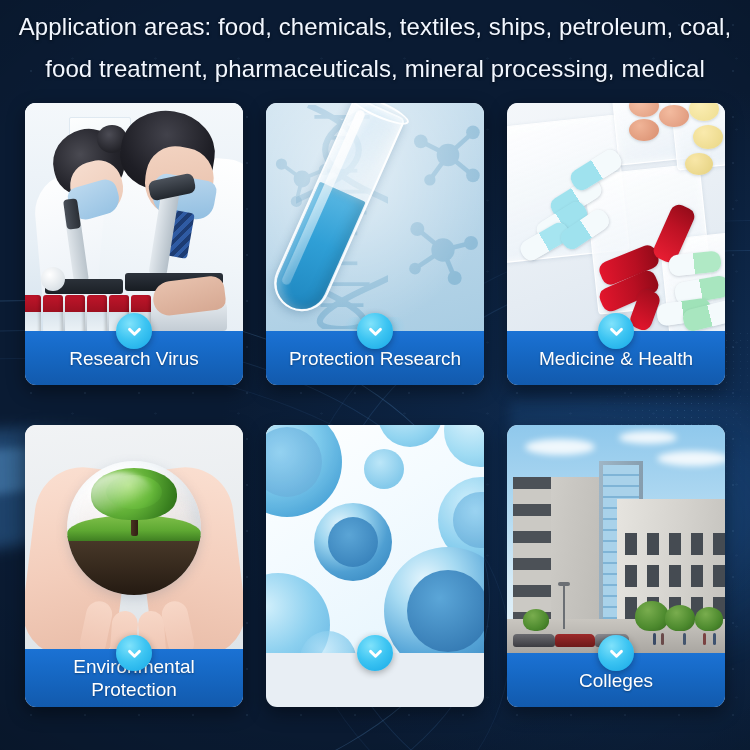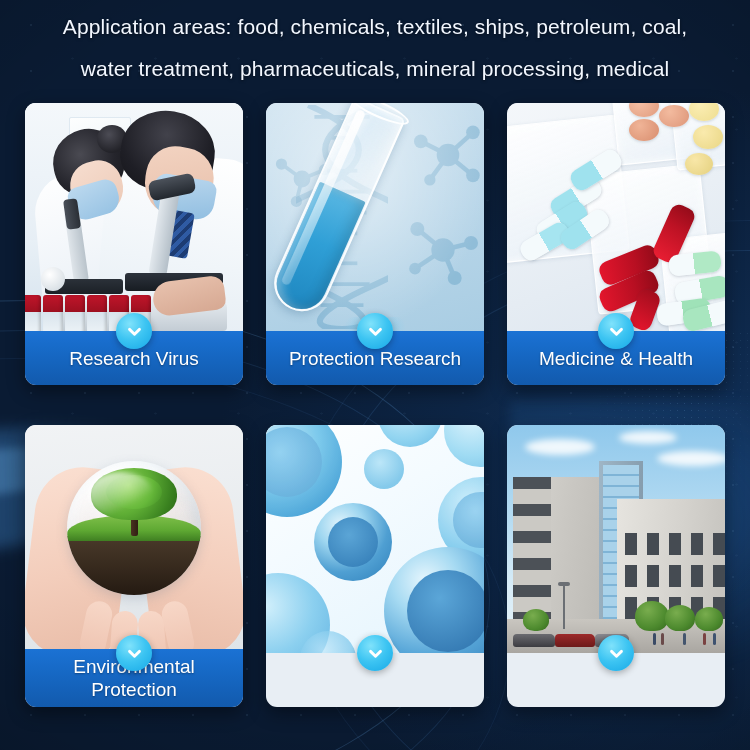--- a/index.html
+++ b/index.html
@@ -77,21 +77,21 @@
 
   
   #header {
     position:absolute; left:0; top:0; width:750px; height:96px;
     display:flex; flex-direction:column;
     align-items:center; justify-content:center;
     z-index:5;
   }
   #header .hline {
     color:#f2f7ff;
-    font-size:21px;
+    font-size:24px;
     line-height:42px;
     letter-spacing:.1px;
     white-space:nowrap;
     text-shadow:0 1px 3px rgba(0,0,0,.55);
   }
 
   
   #grid {
     position:absolute;
     left:25px; top:103px;
@@ -326,21 +326,21 @@
   <div class="arc faint" style="left:-470px; top:358px;  width:980px;  height:580px;"></div>
   <div class="arc soft" style="right:-430px; top:250px; width:860px;  height:620px;"></div>
   <div class="arc faint" style="right:-460px; top:220px; width:920px;  height:680px;"></div>
   <div class="grid-dots"></div>
   <div class="dust"></div>
   <div class="bg-vig"></div>
 </div>
 
 <div id="header">
   <div class="hline">Application areas: food, chemicals, textiles, ships, petroleum, coal,</div>
-  <div class="hline">water treatment, pharmaceuticals, mineral processing, medical</div>
+  <div class="hline">food treatment, pharmaceuticals, mineral processing, medical</div>
 </div>
 
 <div id="grid">
 
   <div class="card">
     <div class="card-clip">
       <div class="photo">
         <div class="ph lab">
           <div class="wall"></div>
             <div class="winbox"></div>
@@ -632,20 +632,23 @@
           <div class="car" style="left:6px;   width:42px; background:linear-gradient(180deg,#6b6b70,#3c3c41);"></div>
           <div class="car" style="left:48px;  width:40px; background:linear-gradient(180deg,#9d2a2a,#6d1a1a);"></div>
           <div class="car" style="left:88px;  width:34px; background:linear-gradient(180deg,#8a8a90,#55555a);"></div>
           <div class="person" style="left:146px; background:#3a4a66;"></div>
           <div class="person" style="left:154px; background:#6a4a4a;"></div>
           <div class="person" style="left:176px; background:#44556e;"></div>
           <div class="person" style="left:196px; background:#7a4242;"></div>
           <div class="person" style="left:206px; background:#3e5270;"></div>
         </div>
       </div>
+      <div class="band">
+        <span class="label">Colleges</span>
+      </div>
     </div>
     <div class="badge">
       <svg viewBox="0 0 24 24" fill="none" stroke="#ffffff" stroke-width="4" stroke-linecap="round" stroke-linejoin="round">
           <polyline points="5,9 12,16 19,9"></polyline>
         </svg>
     </div>
   </div>
 
 </div>
 

